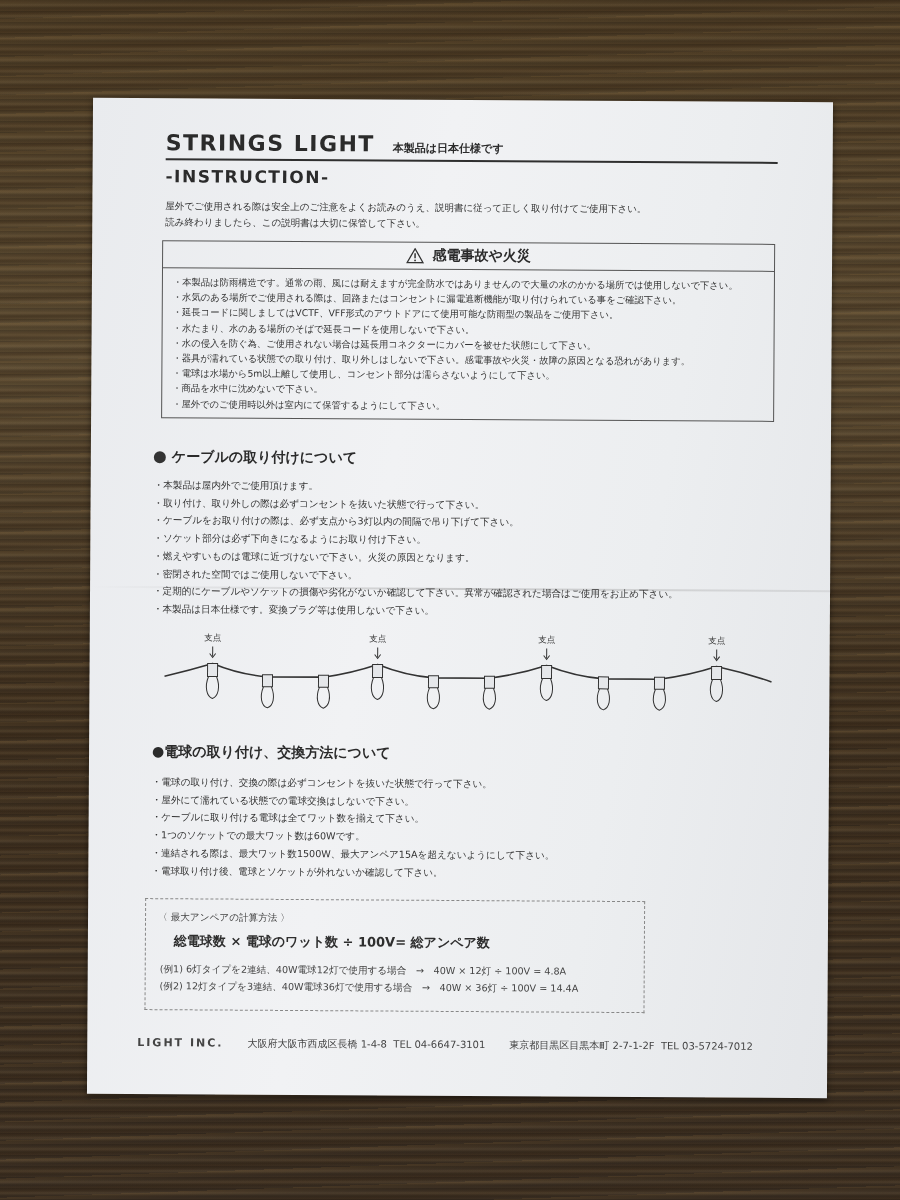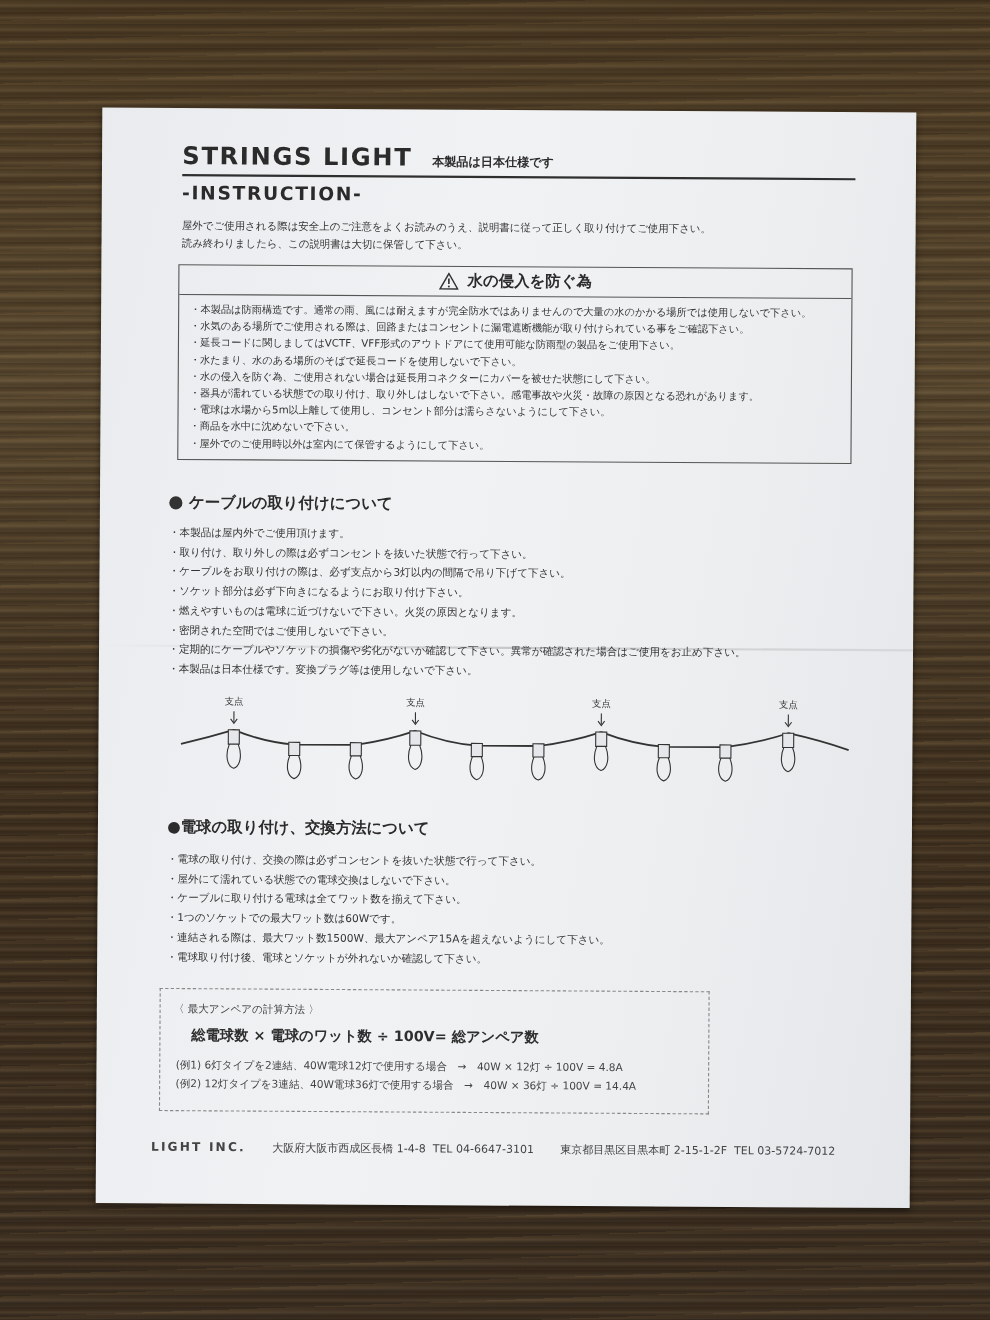--- a/index.html
+++ b/index.html
@@ -71,21 +71,21 @@
     <div>読み終わりましたら、この説明書は大切に保管して下さい。</div>
   </div>
 
   <div class="caution-box">
     <div class="caution-head">
       <svg width="18" height="16" viewBox="0 0 18 16">
         <path d="M9 1 L17 15 L1 15 Z" fill="none" stroke="#333" stroke-width="1.3"></path>
         <line x1="9" y1="5.5" x2="9" y2="10.5" stroke="#333" stroke-width="1.5"></line>
         <circle cx="9" cy="12.7" r="0.9" fill="#333"></circle>
       </svg>
-      <span class="caution-title">水の侵入を防ぐ為</span>
+      <span class="caution-title">感電事故や火災</span>
     </div>
     <ul class="caution-list">
       <li>・本製品は防雨構造です。通常の雨、風には耐えますが完全防水ではありませんので大量の水のかかる場所では使用しないで下さい。</li>
       <li>・水気のある場所でご使用される際は、回路またはコンセントに漏電遮断機能が取り付けられている事をご確認下さい。</li>
       <li>・延長コードに関しましてはVCTF、VFF形式のアウトドアにて使用可能な防雨型の製品をご使用下さい。</li>
       <li>・水たまり、水のある場所のそばで延長コードを使用しないで下さい。</li>
       <li>・水の侵入を防ぐ為、ご使用されない場合は延長用コネクターにカバーを被せた状態にして下さい。</li>
       <li>・器具が濡れている状態での取り付け、取り外しはしないで下さい。感電事故や火災・故障の原因となる恐れがあります。</li>
       <li>・電球は水場から5m以上離して使用し、コンセント部分は濡らさないようにして下さい。</li>
       <li>・商品を水中に沈めないで下さい。</li>
@@ -174,17 +174,17 @@
     <div class="calc-example">(例2) 12灯タイプを3連結、40W電球36灯で使用する場合　→　40W × 36灯 ÷ 100V = 14.4A</div>
   </div>
 
   <div class="footer">
     <span class="company">LIGHT INC.</span>
     <span>
       <span>大阪府大阪市西成区長橋 1-4-8</span>&nbsp;
       <span>TEL 04-6647-3101</span>
     </span>
     <span>
-      <span>東京都目黒区目黒本町 2-15-1-2F</span>&nbsp;
+      <span>東京都目黒区目黒本町 2-7-1-2F</span>&nbsp;
       <span>TEL 03-5724-7012</span>
     </span>
   </div>
 </div>
 
 </body></html>

